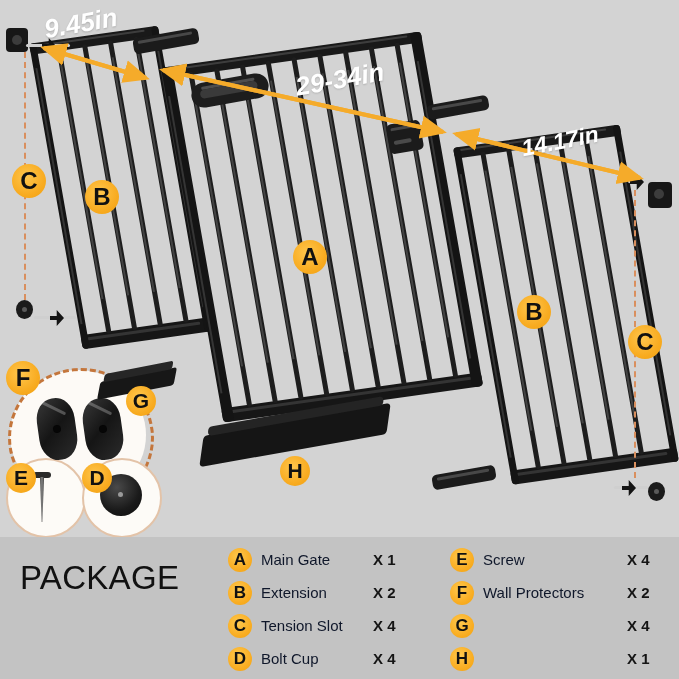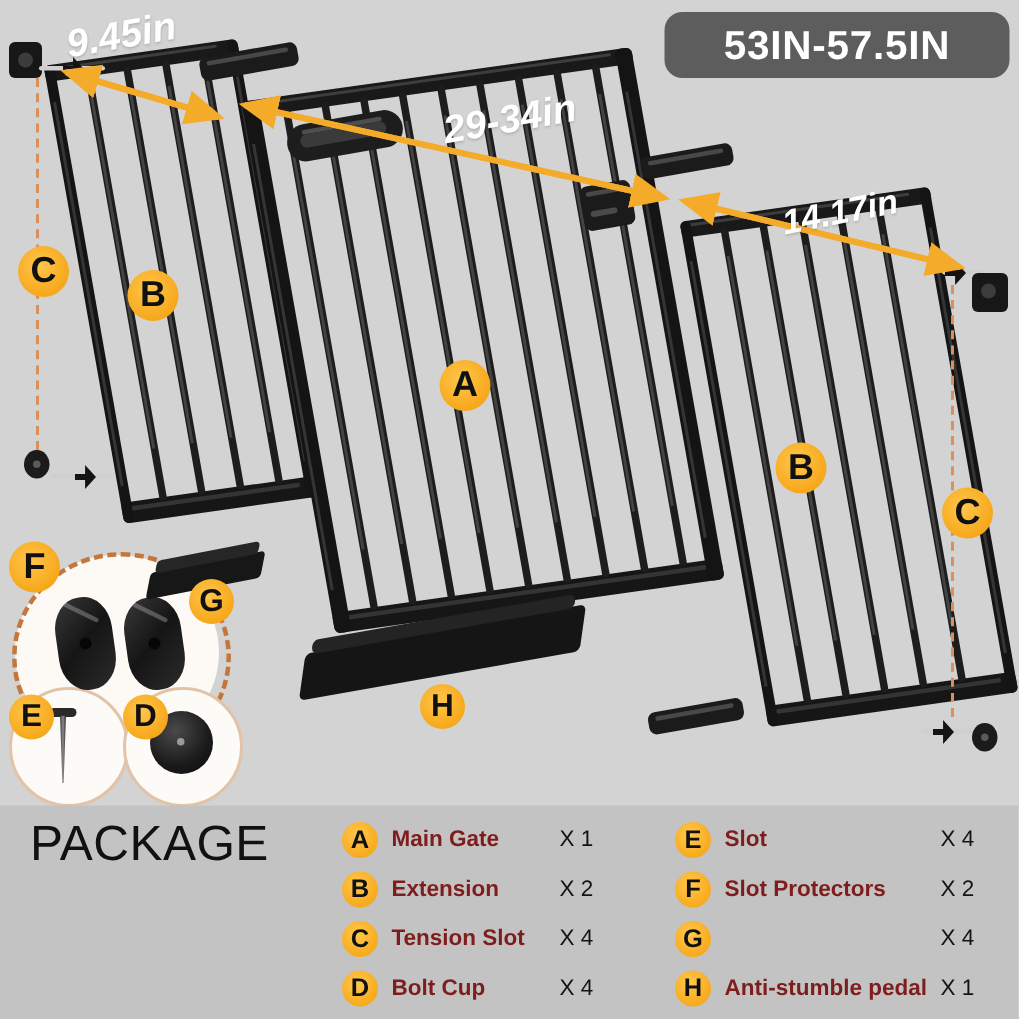--- a/index.html
+++ b/index.html
@@ -132,46 +132,45 @@
 
   
   #arrows{position:absolute;left:0;top:0;width:679px;height:679px;z-index:45;pointer-events:none;}
 
   
   #footer{
     position:absolute;left:0;top:537px;width:679px;height:142px;
     background:#c3c3c3;z-index:70;
   }
   #footer-title{
-    position:absolute;left:20px;top:6px;width:200px;
+    position:absolute;left:20px;top:22px;width:200px;
     font-size:33px;line-height:38px;color:#111111;letter-spacing:.3px;
     font-family:"Liberation Sans", sans-serif;
   }
   #legend{position:absolute;left:228px;top:6px;width:446px;height:134px;}
   .legend-col{position:absolute;top:0;width:218px;}
   #legend-col-0{left:0;}
   #legend-col-1{left:222px;}
   .legend-row{position:relative;height:33px;display:flex;align-items:center;}
   .legend-badge{
     width:24px;height:24px;border-radius:50%;flex:0 0 24px;
     background:radial-gradient(circle at 42% 36%, #ffc94f 0%, #f9ad22 62%, #f0a311 100%);
     color:#111;font-weight:bold;font-size:17px;
     display:flex;align-items:center;justify-content:center;
   }
-  .legend-name{margin-left:9px;font-size:15px;color:#7f1d1d;font-weight:bold;white-space:nowrap;}
-  .legend-qty{position:absolute;font-size:15px;color:#141414;font-weight:normal;}
+  .legend-name{margin-left:9px;font-size:15px;color:#0f172a;font-weight:normal;white-space:nowrap;}
+  .legend-qty{position:absolute;font-size:15px;color:#141414;font-weight:bold;}
   #legend-col-0 .legend-qty{left:145px;}
   #legend-col-1 .legend-qty{left:177px;}
 </style>
 </head>
 <body>
 
 <div id="root">
 
-  <div id="size-badge">53IN-57.5IN</div>
 
   <div class="dim-label" id="dim-left">9.45in</div>
   <div class="dim-label" id="dim-center">29-34in</div>
   <div class="dim-label" id="dim-right">14.17in</div>
 
   <svg id="arrows" viewBox="0 0 679 679">
     <defs>
       <marker id="ah" markerWidth="7" markerHeight="7" refX="5.6" refY="3.5" orient="auto">
         <path d="M0,0.6 L6.6,3.5 L0,6.4 Z" fill="#f5ab2a"></path>
       </marker>
@@ -312,34 +311,33 @@
         <div class="legend-row">
           <div class="legend-badge">D</div>
           <div class="legend-name">Bolt Cup</div>
           <div class="legend-qty">X 4</div>
         </div>
       </div>
 
       <div class="legend-col" id="legend-col-1">
         <div class="legend-row">
           <div class="legend-badge">E</div>
-          <div class="legend-name">Slot</div>
+          <div class="legend-name">Screw</div>
           <div class="legend-qty">X 4</div>
         </div>
         <div class="legend-row">
           <div class="legend-badge">F</div>
-          <div class="legend-name">Slot Protectors</div>
+          <div class="legend-name">Wall Protectors</div>
           <div class="legend-qty">X 2</div>
         </div>
         <div class="legend-row">
           <div class="legend-badge">G</div>
           <div class="legend-qty">X 4</div>
         </div>
         <div class="legend-row">
           <div class="legend-badge">H</div>
-          <div class="legend-name">Anti-stumble pedal</div>
           <div class="legend-qty">X 1</div>
         </div>
       </div>
     </div>
   </div>
 
 </div>
 
 </body></html>

